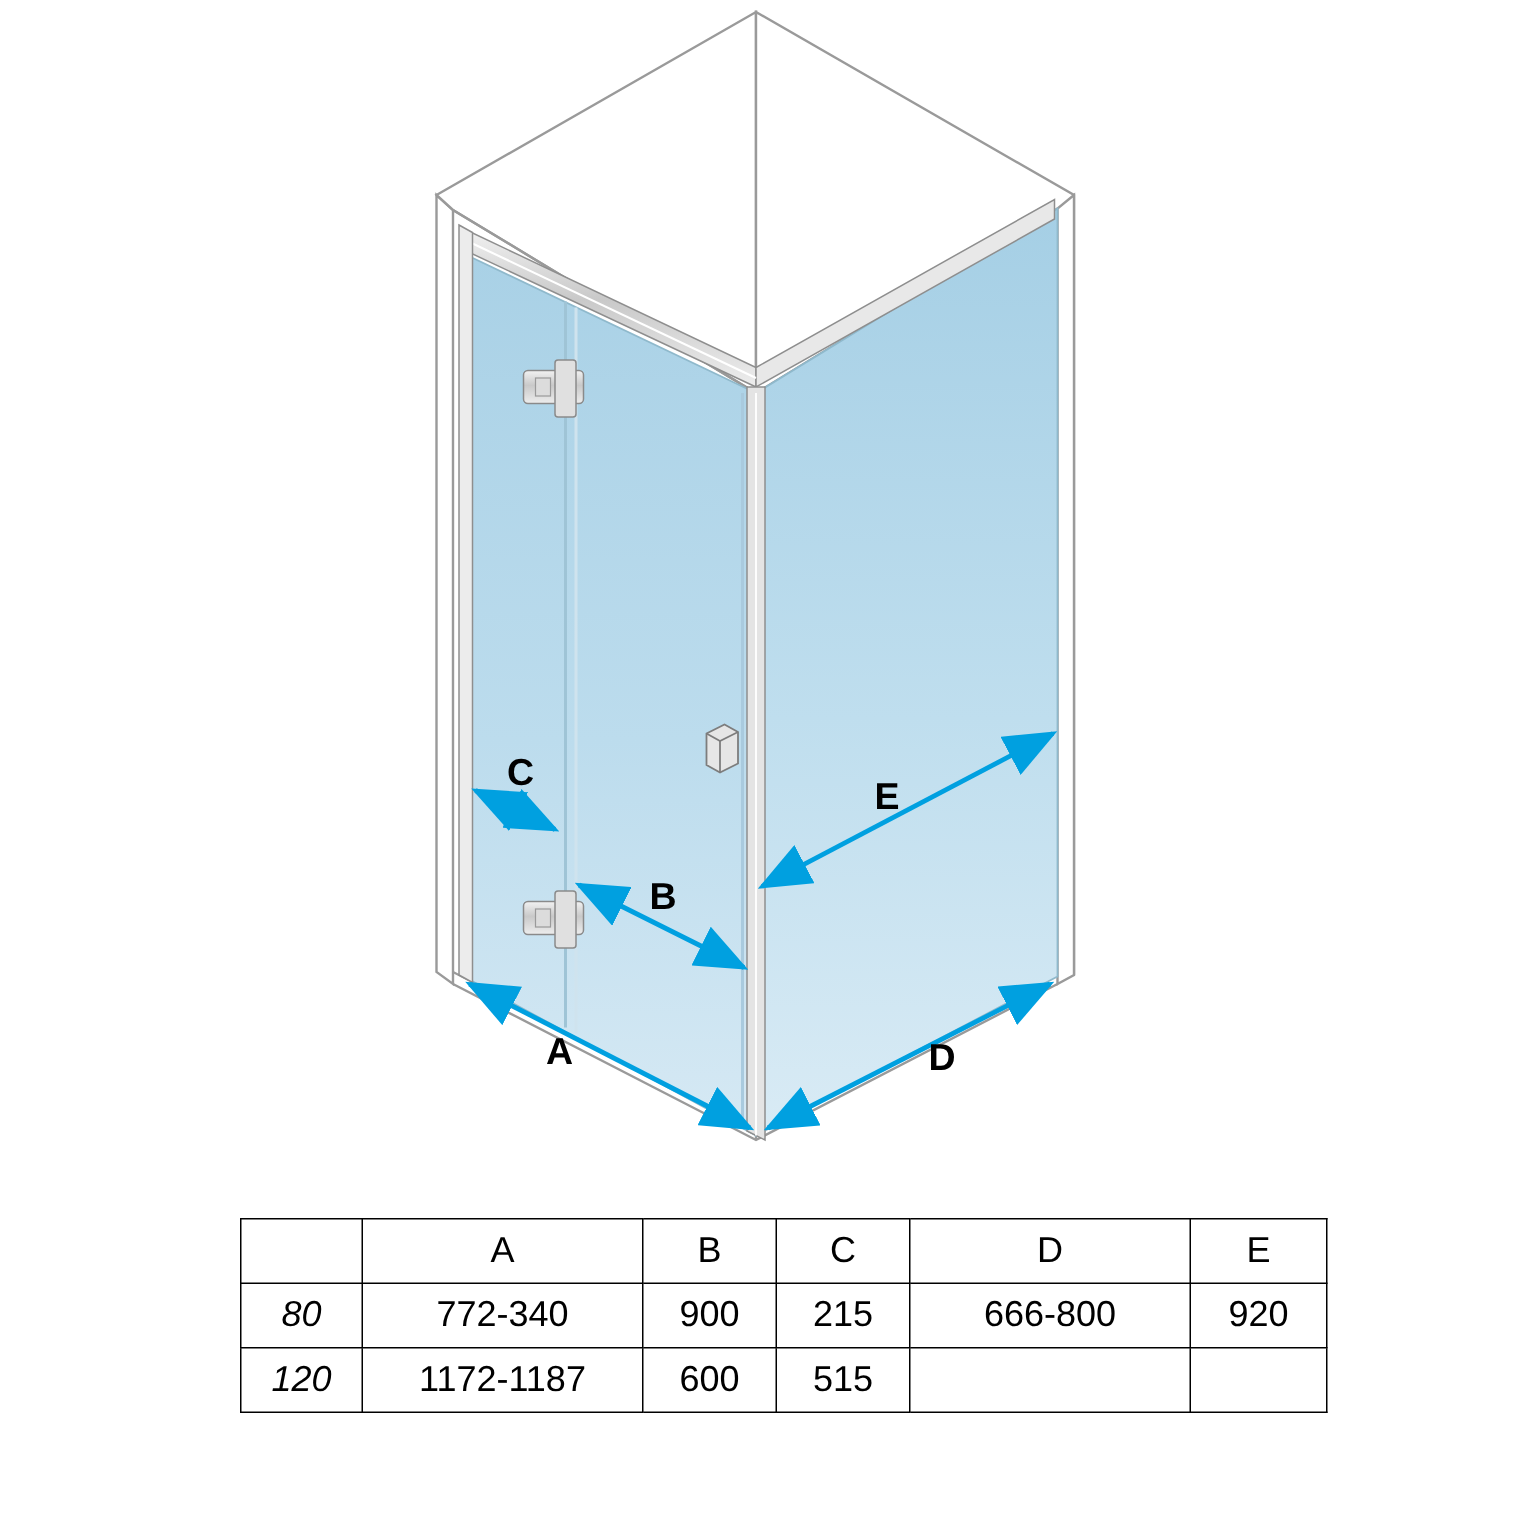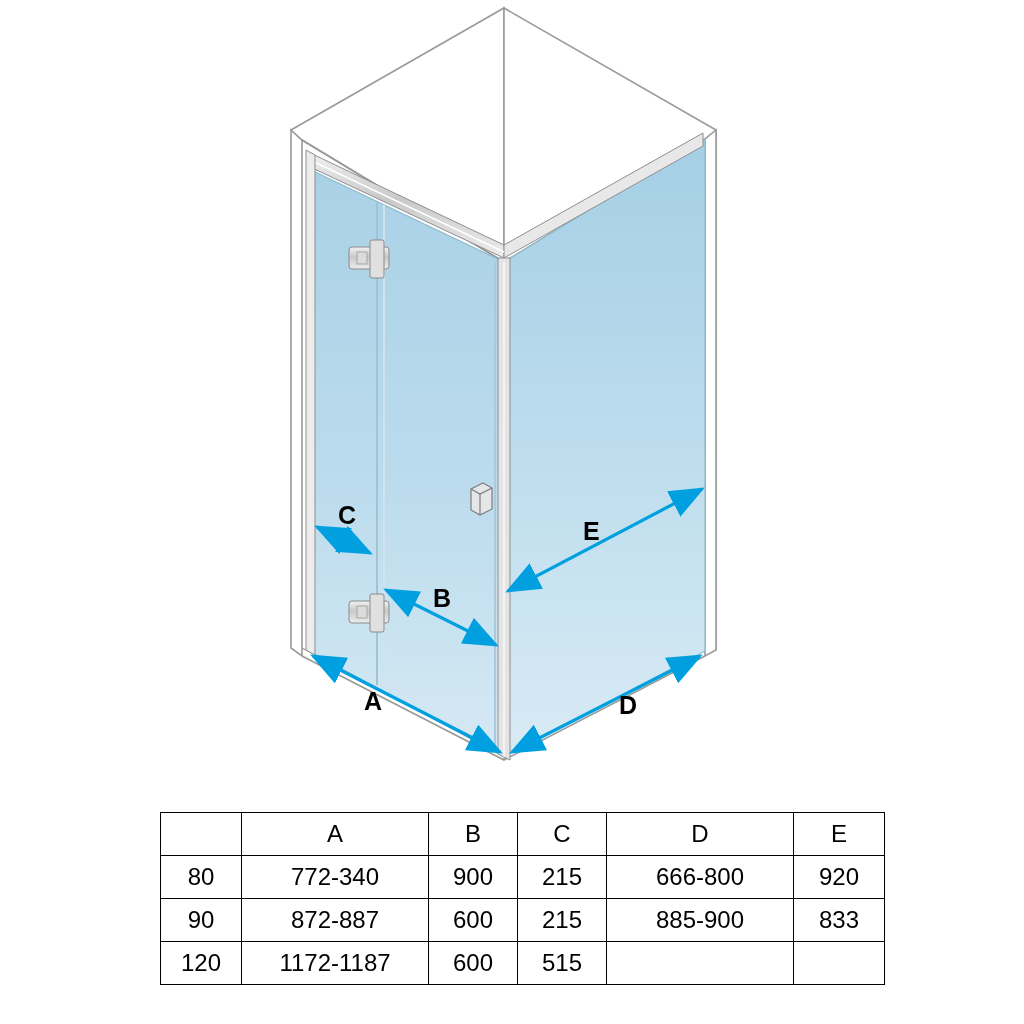--- a/index.html
+++ b/index.html
@@ -51,21 +51,21 @@
     height: 42px;
     white-space: nowrap;
   }
   .c-size { width: 80px; padding: 0 10px; }
   .c-a { width: 186px; }
   .c-b { width: 88px; }
   .c-c { width: 88px; }
   .c-d { width: 186px; }
   .c-e { width: 90px; }
   .hdr-row td { height: 42px; }
-  .size-cell { text-align: right; padding-right: 14px; }
+  .size-cell { text-align: right; padding-right: 14px; font-style: italic; }
 </style>
 </head>
 <body>
 
 <div id="stage">
 
   <div class="drawing">
     <svg width="1024" height="790" viewBox="0 0 1024 790" xmlns="http://www.w3.org/2000/svg">
       <defs>
         <linearGradient id="glassGrad" x1="0" y1="0" x2="0" y2="1">
@@ -180,28 +180,20 @@
       </tr>
       <tr>
         <td class="c-size size-cell">80</td>
         <td class="c-a">772-340</td>
         <td class="c-b">900</td>
         <td class="c-c">215</td>
         <td class="c-d">666-800</td>
         <td class="c-e">920</td>
       </tr>
       <tr>
-        <td class="c-size size-cell">90</td>
-        <td class="c-a">872-887</td>
-        <td class="c-b">600</td>
-        <td class="c-c">215</td>
-        <td class="c-d">885-900</td>
-        <td class="c-e">833</td>
-      </tr>
-      <tr>
         <td class="c-size size-cell">120</td>
         <td class="c-a">1172-1187</td>
         <td class="c-b">600</td>
         <td class="c-c">515</td>
         <td class="c-d"></td>
         <td class="c-e"></td>
       </tr>
     </tbody>
   </table>
 

